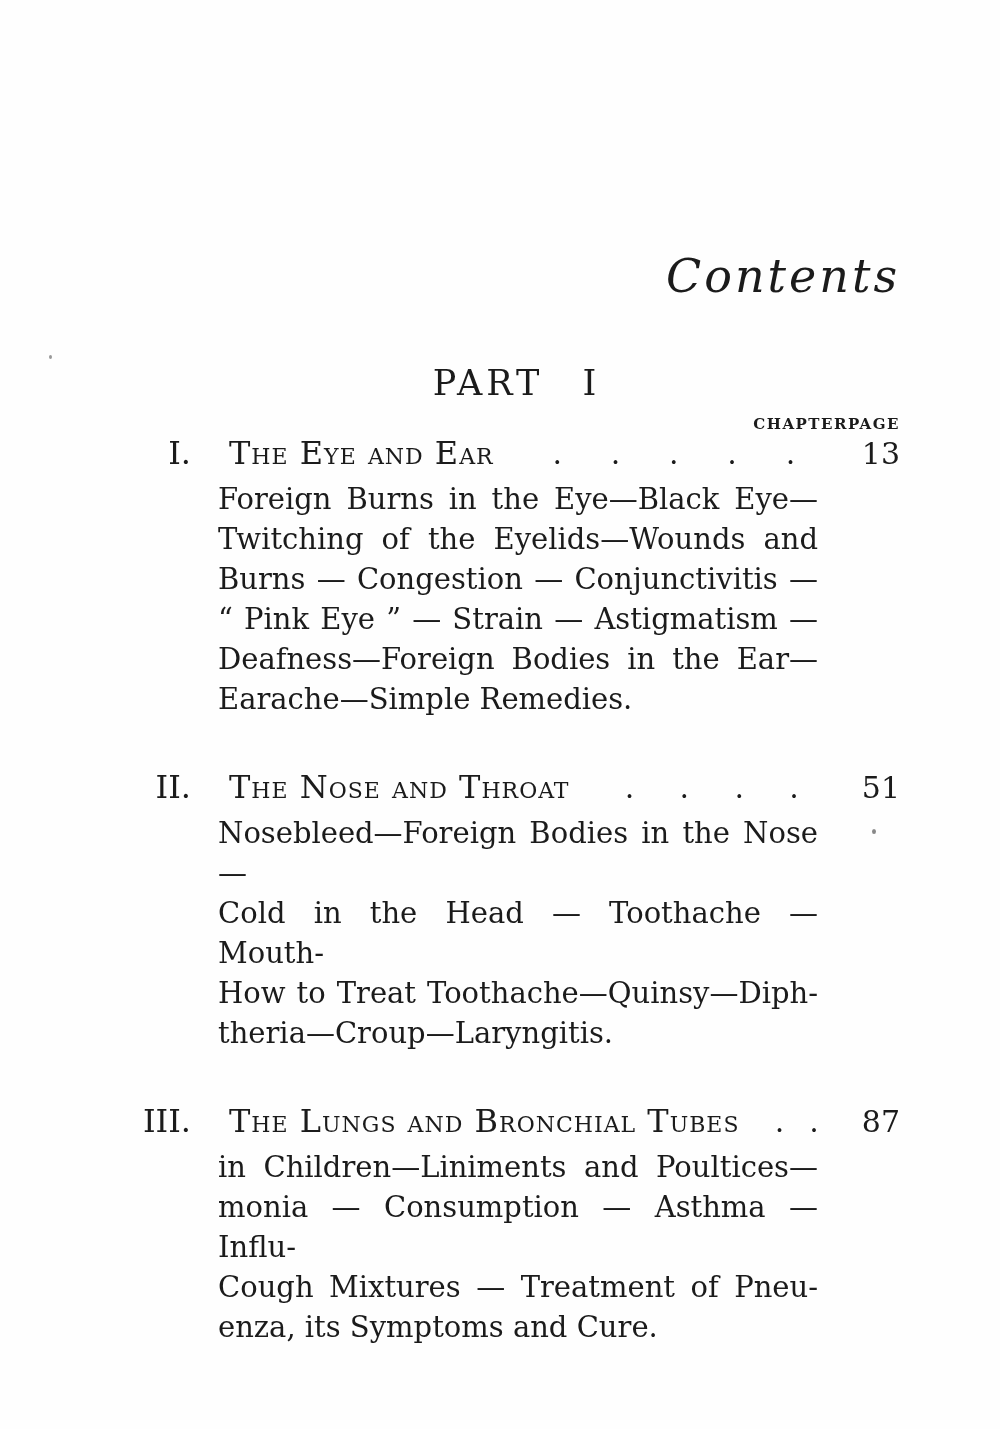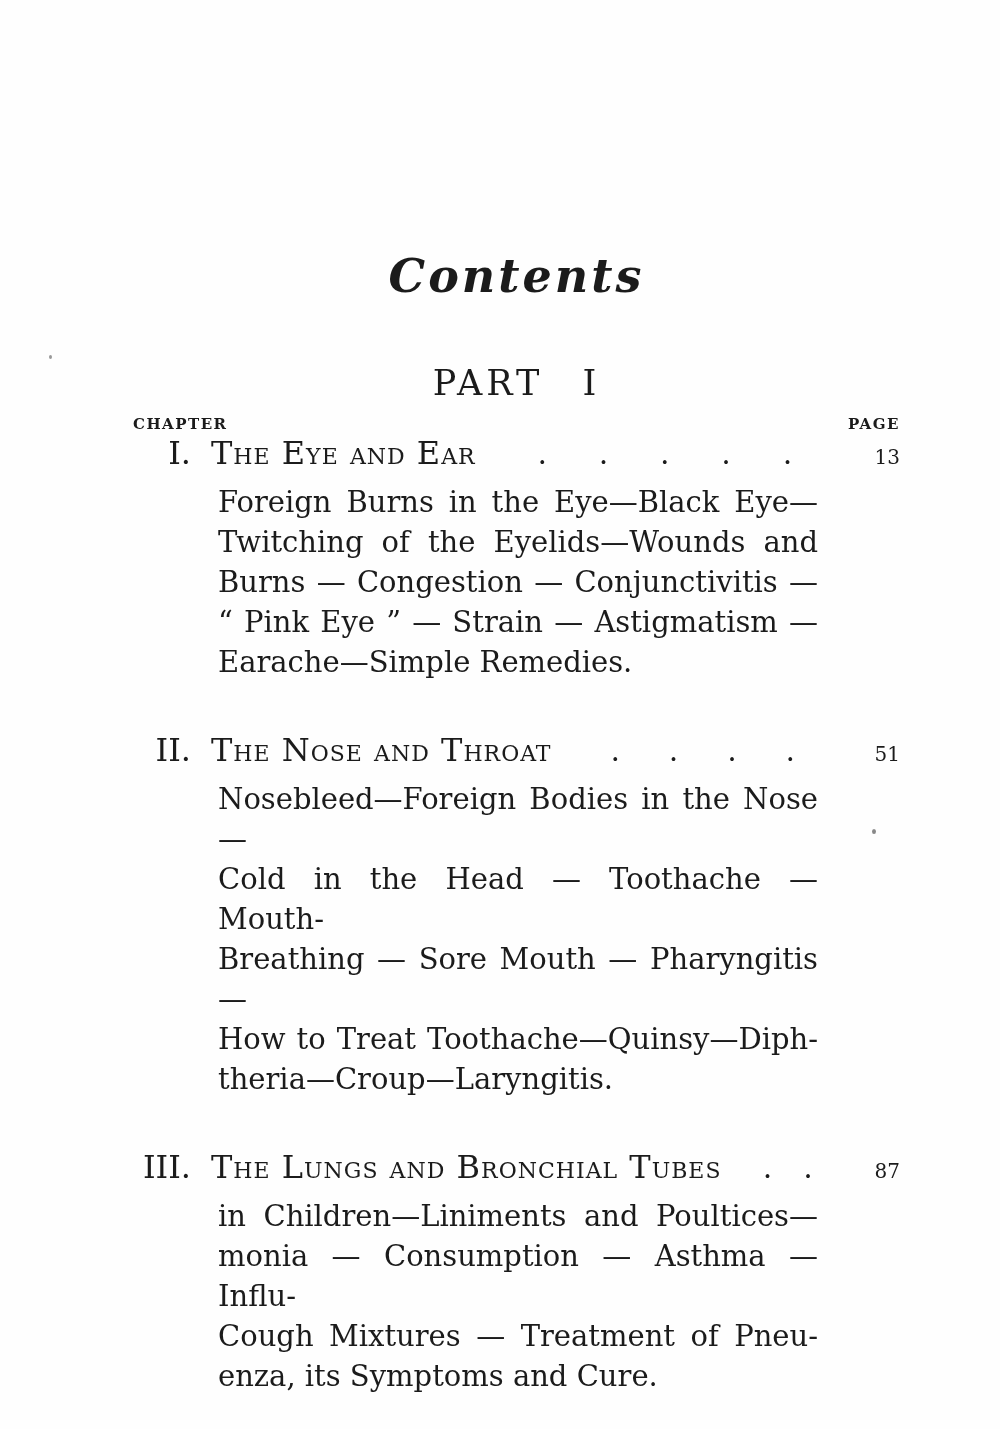--- a/index.html
+++ b/index.html
@@ -16,79 +16,79 @@
     font-family: "DejaVu Serif", "Liberation Serif", serif;
     color: #1b1b1b;
   }
   .content {
     padding: 250px 100px 0 133px;
   }
   .contents-title {
     margin: 0;
     font-size: 46px;
     line-height: 1.15;
-    font-weight: bold;
+    font-weight: normal;
     font-style: italic;
-    text-align: center;
+    text-align: right;
     letter-spacing: 3px;
   }
   .part-title {
     margin: 60px 0 12px 0;
     font-size: 35px;
     line-height: 1.15;
     font-weight: normal;
     text-align: center;
     letter-spacing: 4px;
     word-spacing: 24px;
   }
   .col-headers {
     display: flex;
-    justify-content: space-between;
+    justify-content: flex-end;
     margin-top: 10px;
     font-size: 15px;
     font-weight: bold;
     letter-spacing: 1.5px;
   }
   .toc-entry + .toc-entry {
     margin-top: 48px;
   }
   .toc-row {
     display: flex;
     align-items: baseline;
     font-size: 32px;
     line-height: 40px;
   }
   .chapter-num {
     flex: 0 0 58px;
     text-align: right;
     white-space: nowrap;
   }
   .chapter-title {
-    margin-left: 20px;
+    margin-left: 38px;
     font-variant: small-caps;
     letter-spacing: 1px;
     white-space: nowrap;
   }
   .leader {
     flex: 1 1 auto;
     display: flex;
     justify-content: space-evenly;
     align-items: baseline;
     margin: 0 14px 0 10px;
     min-width: 20px;
     overflow: hidden;
   }
   .dot {
     font-size: 30px;
   }
   .page-num {
     flex: 0 0 auto;
     min-width: 42px;
     text-align: right;
-    font-size: 20px;
+    font-size: 30px;
   }
   .desc {
     margin: 5px 0 0 85px;
     width: 600px;
     font-size: 29px;
     line-height: 40px;
   }
   .desc-line {
     text-align: justify;
     text-align-last: justify;
@@ -134,40 +134,40 @@
               <span class="dot">.</span>
               <span class="dot">.</span>
             </span>
       <span class="page-num">13</span>
     </div>
     <div class="desc">
             <div class="desc-line">Foreign Burns in the Eye—Black Eye—</div>
             <div class="desc-line">Twitching of the Eyelids—Wounds and</div>
             <div class="desc-line">Burns — Congestion — Conjunctivitis —</div>
             <div class="desc-line">“ Pink Eye ” — Strain — Astigmatism —</div>
+            <div class="desc-line">Deafness—Foreign Bodies in the Ear—</div>
             <div class="desc-line last">Earache—Simple Remedies.</div>
           </div>
   </div>
 
   <div class="toc-entry">
     <div class="toc-row">
       <span class="chapter-num">II.</span>
       <span class="chapter-title">The Nose and Throat</span>
       <span class="leader">
               <span class="dot">.</span>
               <span class="dot">.</span>
               <span class="dot">.</span>
               <span class="dot">.</span>
             </span>
       <span class="page-num">51</span>
     </div>
     <div class="desc">
             <div class="desc-line">Nosebleed—Foreign Bodies in the Nose—</div>
             <div class="desc-line">Cold in the Head — Toothache — Mouth-</div>
-            <div class="desc-line">Breathing — Sore Mouth — Pharyngitis —</div>
             <div class="desc-line">How to Treat Toothache—Quinsy—Diph-</div>
             <div class="desc-line last">theria—Croup—Laryngitis.</div>
           </div>
   </div>
 
   <div class="toc-entry">
     <div class="toc-row">
       <span class="chapter-num">III.</span>
       <span class="chapter-title">The Lungs and Bronchial Tubes</span>
       <span class="leader">

